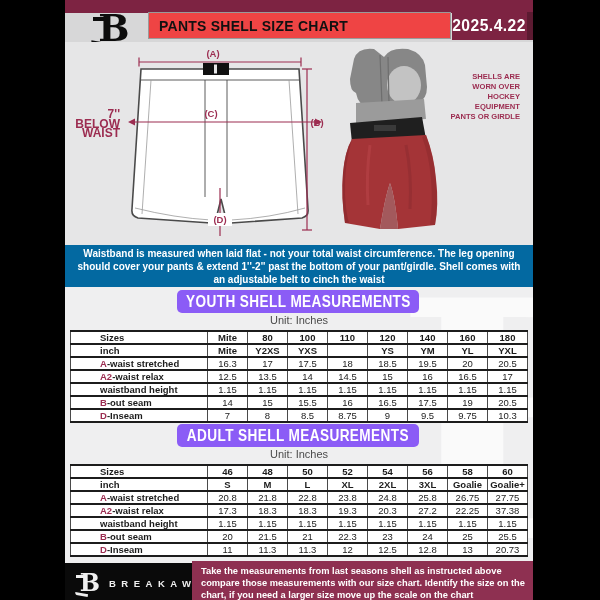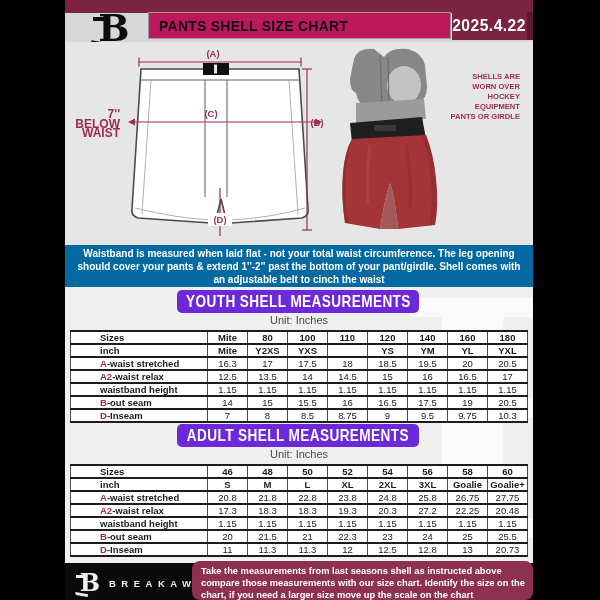--- a/index.html
+++ b/index.html
@@ -8,21 +8,21 @@
   .page{position:absolute;left:65px;top:0;width:468px;height:600px;background:#e6e6e7;overflow:hidden;}
 
   
   .topbar{position:absolute;left:0;top:0;width:468px;height:13px;background:#7d2342;}
   .headband{position:absolute;left:0;top:13px;width:468px;height:29px;background:#d7d7d8;}
   .logo-b{position:absolute;left:28px;top:10px;width:42px;height:36px;color:#0d0d0d;
           font-family:"DejaVu Serif",serif;font-weight:bold;font-size:37px;line-height:36px;text-align:center;}
   .logo-b .bar1{position:absolute;left:0;top:7px;width:14px;height:3.5px;background:#0d0d0d;}
   .logo-b .tail{position:absolute;left:-2px;bottom:1px;width:20px;height:3.5px;background:#0d0d0d;
                 border-radius:0 0 0 10px;transform:rotate(10deg);}
-  .titlebox{position:absolute;left:83px;top:12px;width:303px;height:27px;background:#be185d;
+  .titlebox{position:absolute;left:83px;top:12px;width:303px;height:27px;background:#ef4444;
             border:1.5px solid #9a9a9a;box-sizing:border-box;display:flex;align-items:center;}
   .titlebox span{font-size:15.5px;font-weight:bold;color:#111;transform:scaleX(.9);
                  transform-origin:left center;margin-left:10px;white-space:nowrap;letter-spacing:.3px;}
   .datebox{position:absolute;left:387px;top:12px;width:81px;height:28px;background:#7d2342;
            border-right:6px solid #5c1a31;box-sizing:border-box;display:flex;align-items:center;justify-content:center;}
   .datebox span{color:#fff;font-weight:bold;font-size:17px;letter-spacing:.5px;transform:scaleX(.92);white-space:nowrap;}
 
   
   .diagram-section{position:absolute;left:0;top:42px;width:468px;height:203px;background:#e6e6e7;}
   .pants-svg{position:absolute;left:60px;top:6px;width:200px;height:190px;}
@@ -35,21 +35,21 @@
 
   
   .banner{position:absolute;left:0;top:245px;width:468px;height:42px;background:#0369a1;
           display:flex;align-items:center;justify-content:center;}
   .banner div{width:452px;color:#fff;font-size:10px;font-weight:bold;text-align:center;line-height:13px;}
 
   
   .lower{position:absolute;left:0;top:287px;width:468px;height:276px;background:#efeff0;}
   .watermark{position:absolute;left:330px;top:-30px;font-family:"DejaVu Serif",serif;font-weight:bold;
              font-size:330px;line-height:330px;color:#fafafa;z-index:0;}
-  .shell-banner{position:absolute;left:112px;width:242px;height:23px;background:#6d28d9;border-radius:5px;
+  .shell-banner{position:absolute;left:112px;width:242px;height:23px;background:#8b5cf6;border-radius:5px;
                 display:flex;align-items:center;justify-content:center;z-index:2;}
   .shell-banner span{color:#fff;font-weight:bold;font-size:17px;letter-spacing:.5px;
                      transform:scaleX(.8);white-space:nowrap;}
   .unit{position:absolute;left:0;width:468px;text-align:center;color:#4b4b4b;font-size:11px;z-index:2;}
   table{border-collapse:collapse;table-layout:fixed;position:absolute;left:5px;width:458px;
         background:#fff;z-index:2;}
   td{border-left:1.4px solid #4a4a4a;border-right:1.4px solid #4a4a4a;
      border-top:2px solid #1c1c1c;border-bottom:2px solid #1c1c1c;
      height:9px;line-height:9px;font-size:9.5px;color:#1c1c1c;text-align:center;padding:1px 0;overflow:hidden;}
   td.lab{text-align:left;padding-left:29px;font-weight:bold;}
@@ -61,21 +61,21 @@
   .footer-bar{position:absolute;left:0;top:563px;width:468px;height:37px;background:#0a0a0a;}
   .flogo{position:absolute;left:12px;top:570px;width:180px;height:26px;color:#fff;}
   .flogo .b{position:absolute;left:0;top:0;width:26px;height:26px;font-family:"DejaVu Serif",serif;
             font-weight:bold;font-size:24px;line-height:26px;text-align:center;color:#efefef;}
   .flogo .b .bar1{position:absolute;left:-1px;top:5px;width:9px;height:2.5px;background:#efefef;}
   .flogo .b .tail{position:absolute;left:-2px;bottom:1px;width:13px;height:2.5px;background:#efefef;
                   border-radius:0 0 0 7px;transform:rotate(10deg);}
   .flogo .name{position:absolute;left:32px;top:8px;font-size:9.5px;font-weight:bold;
                letter-spacing:5.5px;color:#efefef;white-space:nowrap;}
   .footer-note{position:absolute;left:127px;top:561px;width:341px;height:39px;background:#8e3051;
-               box-sizing:border-box;padding:4px 6px 9px 9px;z-index:3;border-radius:8px;}
+               box-sizing:border-box;padding:4px 6px 9px 9px;z-index:3;}
   .footer-note div{color:#fff;font-size:9.3px;font-weight:bold;line-height:12.2px;}
 </style>
 </head>
 <body>
 
 <div class="page">
 
   <div class="topbar"></div>
   <div class="headband"></div>
   <div class="logo-b">B<span class="bar1"></span><span class="tail"></span></div>
@@ -281,21 +281,21 @@
           </tr>
           <tr>
             <td class="lab"><span class="pfx">A2</span>-waist relax</td>
             <td>17.3</td>
             <td>18.3</td>
             <td>18.3</td>
             <td>19.3</td>
             <td>20.3</td>
             <td>27.2</td>
             <td>22.25</td>
-            <td>20.48</td>
+            <td>37.38</td>
           </tr>
           <tr>
             <td class="lab">waistband height</td>
             <td>1.15</td>
             <td>1.15</td>
             <td>1.15</td>
             <td>1.15</td>
             <td>1.15</td>
             <td>1.15</td>
             <td>1.15</td>

